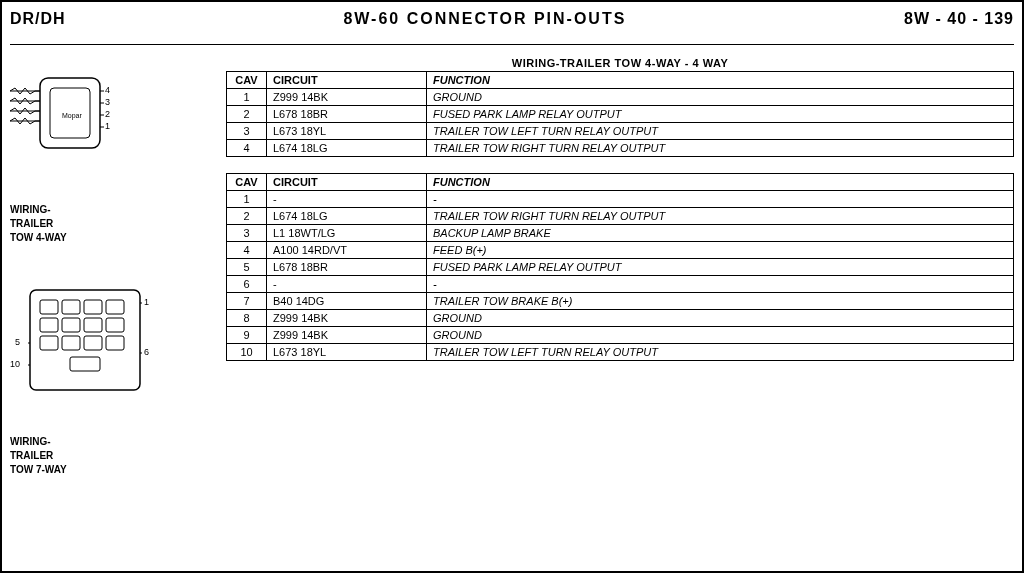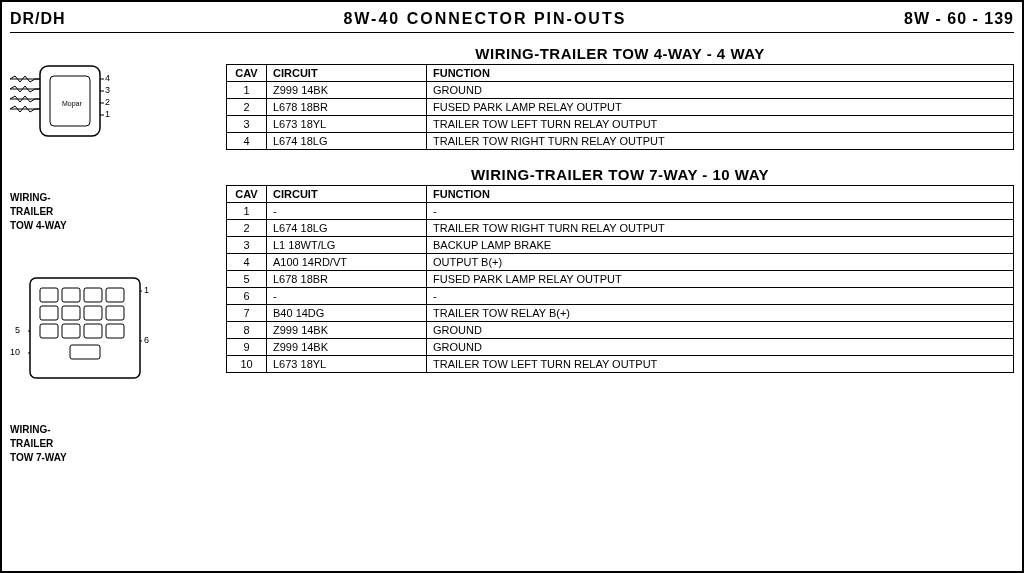--- a/index.html
+++ b/index.html
@@ -20,21 +20,21 @@
       border: 2px solid #000;
       position: relative;
       padding: 8px;
     }
 
     
     .header {
       display: flex;
       align-items: center;
       border-bottom: 1px solid #000;
-      padding-bottom: 4px;
+      padding-bottom: 16px;
       margin-bottom: 8px;
     }
 
     .header-left {
       font-size: 16px;
       font-weight: bold;
       letter-spacing: 1px;
     }
 
     .header-center {
@@ -94,21 +94,21 @@
       gap: 16px;
       padding-top: 4px;
     }
 
     .table-section {
       flex-shrink: 0;
     }
 
     .table-title {
       text-align: center;
-      font-size: 15px;
+      font-size: 11px;
       font-weight: bold;
       margin-bottom: 2px;
       letter-spacing: 0.5px;
     }
 
     table {
       width: 100%;
       border-collapse: collapse;
       font-size: 11px;
     }
@@ -129,35 +129,36 @@
       width: 40px;
       text-align: center;
     }
 
     .col-circuit {
       width: 160px;
     }
 
     .col-function {
       width: auto;
+      font-style: italic;
     }
 
     td.center {
       text-align: center;
     }
   </style>
 </head>
 <body>
 
 <div class="page-wrapper">
 
   <div class="header">
     <div class="header-left">DR/DH</div>
-    <div class="header-center">8W-40 CONNECTOR PIN-OUTS</div>
-    <div class="header-right">8W - 60 - 139</div>
+    <div class="header-center">8W-60 CONNECTOR PIN-OUTS</div>
+    <div class="header-right">8W - 40 - 139</div>
   </div>
 
   <div class="main-content">
 
     <div class="diagrams-col">
 
       <div class="diagram-section">
         <svg class="connector-svg" width="170" height="120" viewBox="0 0 170 120">
 
           <rect x="30" y="15" width="60" height="70" rx="8" ry="8" fill="none" stroke="#000" stroke-width="1.5"></rect>
@@ -262,21 +263,20 @@
               <tr>
       <td class="center col-cav">4</td>
       <td class="col-circuit">L674 18LG</td>
       <td class="col-function">TRAILER TOW RIGHT TURN RELAY OUTPUT</td>
     </tr>
             </tbody>
         </table>
       </div>
 
       <div class="table-section">
-        <div class="table-title">WIRING-TRAILER TOW 7-WAY - 10 WAY</div>
         <table>
           <thead>
             <tr>
               <th class="col-cav">CAV</th>
               <th class="col-circuit">CIRCUIT</th>
               <th class="col-function">FUNCTION</th>
             </tr>
           </thead>
           <tbody id="table2-body">
           <tr>
@@ -290,36 +290,36 @@
       <td class="col-function">TRAILER TOW RIGHT TURN RELAY OUTPUT</td>
     </tr>
               <tr>
       <td class="center col-cav">3</td>
       <td class="col-circuit">L1 18WT/LG</td>
       <td class="col-function">BACKUP LAMP BRAKE</td>
     </tr>
               <tr>
       <td class="center col-cav">4</td>
       <td class="col-circuit">A100 14RD/VT</td>
-      <td class="col-function">OUTPUT B(+)</td>
+      <td class="col-function">FEED B(+)</td>
     </tr>
               <tr>
       <td class="center col-cav">5</td>
       <td class="col-circuit">L678 18BR</td>
       <td class="col-function">FUSED PARK LAMP RELAY OUTPUT</td>
     </tr>
               <tr>
       <td class="center col-cav">6</td>
       <td class="col-circuit">-</td>
       <td class="col-function">-</td>
     </tr>
               <tr>
       <td class="center col-cav">7</td>
       <td class="col-circuit">B40 14DG</td>
-      <td class="col-function">TRAILER TOW RELAY B(+)</td>
+      <td class="col-function">TRAILER TOW BRAKE B(+)</td>
     </tr>
               <tr>
       <td class="center col-cav">8</td>
       <td class="col-circuit">Z999 14BK</td>
       <td class="col-function">GROUND</td>
     </tr>
               <tr>
       <td class="center col-cav">9</td>
       <td class="col-circuit">Z999 14BK</td>
       <td class="col-function">GROUND</td>

